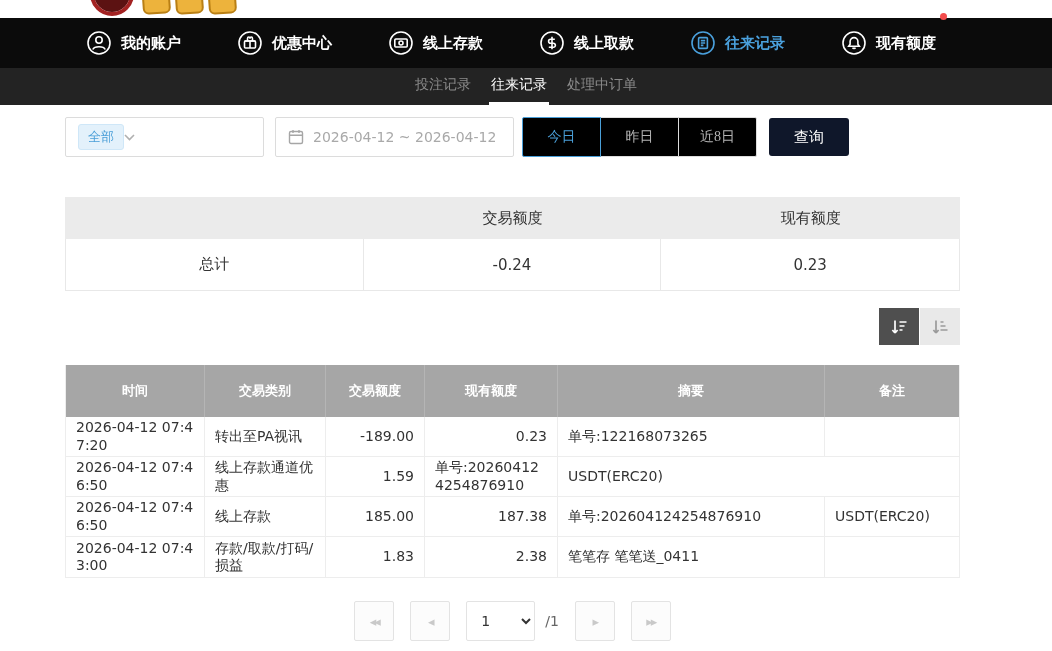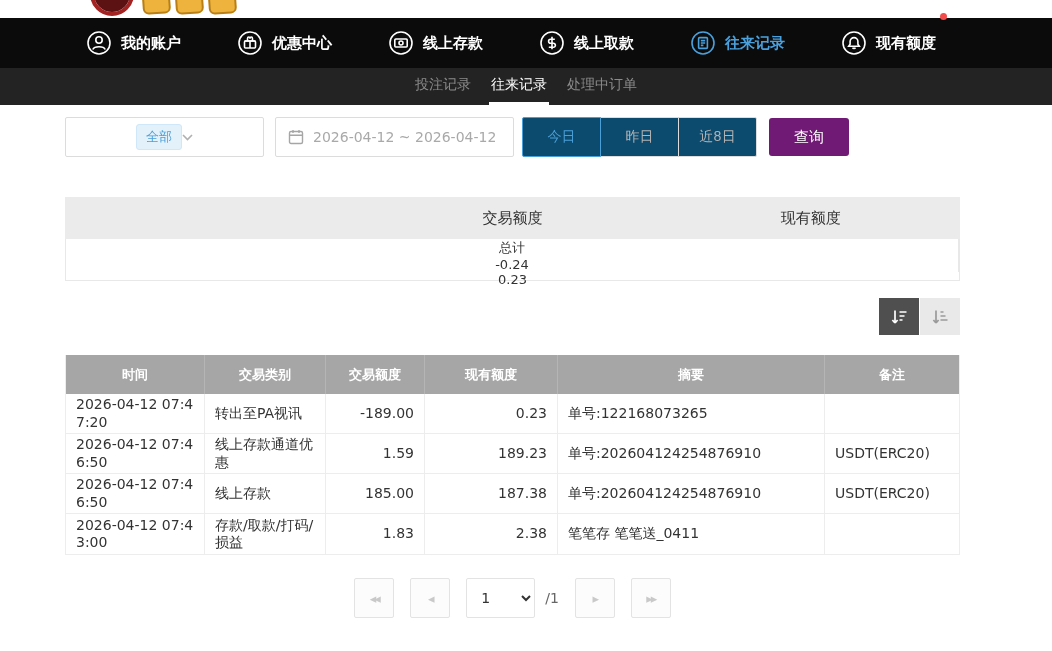--- a/index.html
+++ b/index.html
@@ -23,47 +23,47 @@
 
   
   .sub-nav{height:37px;background:#232323;display:flex;justify-content:center;gap:16px}
   .tab{display:flex;align-items:center;color:#8b8b8b;font-size:14px;padding:0 2px;cursor:pointer;border-bottom:3px solid transparent;white-space:nowrap}
   .tab.active{color:#fff;border-bottom-color:#fff}
 
   .content{margin-left:65px;width:895px}
 
   
   .filter-row{margin-top:12px;display:flex;align-items:center}
-  .type-select{width:199px;height:40px;border:1px solid #dcdcdc;border-radius:2px;display:flex;align-items:center;justify-content:center;padding:0 12px;cursor:pointer;background:#fff}
+  .type-select{width:199px;height:40px;border:1px solid #dcdcdc;border-radius:2px;display:flex;align-items:center;justify-content:flex-start;padding:0 12px;cursor:pointer;background:#fff}
   .type-tag{background:#e3f1fb;border:1px solid #cfe7f8;color:#4a9fd8;font-size:13px;padding:3px 9px;border-radius:3px}
   .date-input{margin-left:11px;width:239px;height:40px;border:1px solid #dcdcdc;border-radius:2px;display:flex;align-items:center;gap:9px;padding:0 12px;color:#a9a9a9;font-size:14px;cursor:pointer;background:#fff;white-space:nowrap}
   .range-group{margin-left:8px;display:flex}
-  .range-btn{width:79px;height:40px;background:#0c4a6e;border:1px solid #ddd;color:#b3b3b3;font-size:14px;cursor:pointer;margin-left:-1px;font-family:Liberation Mono, monospace}
+  .range-btn{width:79px;height:40px;background:#000000;border:1px solid #ddd;color:#b3b3b3;font-size:14px;cursor:pointer;margin-left:-1px;font-family:Liberation Serif, serif}
   .range-btn:first-child{margin-left:0;border-radius:2px 0 0 2px}
   .range-btn:last-child{border-radius:0 2px 2px 0}
   .range-btn.active{border-color:#4a9fd8;color:#4a9fd8;position:relative;z-index:1}
-  .search-btn{margin-left:12px;width:80px;height:38px;background:#701a75;border:none;border-radius:3px;color:#fff;font-size:15px;cursor:pointer;font-family:inherit}
+  .search-btn{margin-left:12px;width:80px;height:38px;background:#0f172a;border:none;border-radius:3px;color:#fff;font-size:15px;cursor:pointer;font-family:inherit}
 
   
   .summary{margin-top:40px}
   .summary-head{display:grid;grid-template-columns:1fr 1fr 1fr;height:42px;background:#ebebeb;align-items:center;text-align:center;font-size:15px;color:#333}
-  .summary-row{display:grid;grid-template-columns:1fr;height:42px;border:1px solid #e8e8e8;border-top:none;font-size:13px;color:#333}
+  .summary-row{display:grid;grid-template-columns:1fr 1fr 1fr;height:52px;border:1px solid #e8e8e8;border-top:none;font-size:15px;color:#333}
   .summary-row>div{display:flex;align-items:center;justify-content:center;border-right:1px solid #e8e8e8}
   .summary-row>div:last-child{border-right:none}
   .summary-total{font-weight:500}
 
   
   .sort-row{margin-top:17px;display:flex;justify-content:flex-end;gap:1px}
   .sort-btn{width:40px;height:37px;display:flex;align-items:center;justify-content:center;border:none;cursor:pointer}
   .sort-btn.dark{background:#4f4f4f}
   .sort-btn.light{background:#e9e9e9}
 
   
   .data-table{margin-top:20px;border:1px solid #ededed;border-top:none}
-  .dt-head{display:grid;grid-template-columns:139px 121px 99px 133px 267px 134px;background:#a6a6a6;height:39px}
+  .dt-head{display:grid;grid-template-columns:139px 121px 99px 133px 267px 134px;background:#a6a6a6;height:52px}
   .dt-head>div{display:flex;align-items:center;justify-content:center;color:#fff;font-size:13px;font-weight:bold;border-right:1px solid #b5b5b5}
   .dt-head>div:last-child{border-right:none}
   .dt-row{display:grid;grid-template-columns:139px 121px 99px 133px 267px 134px;min-height:40px;border-bottom:1px solid #ededed;font-size:14px;color:#333}
   .dt-row:last-child{border-bottom:none}
   .dt-row>div{display:flex;align-items:center;padding:2px 10px;border-right:1px solid #ededed;line-height:1.25;word-break:break-all}
   .dt-row>div:last-child{border-right:none}
   .ar{justify-content:flex-end;text-align:center}
 
   
   .pagination{margin-top:23px;display:flex;justify-content:center;align-items:center;gap:16px}
@@ -208,21 +208,20 @@
       <div>转出至PA视讯</div>
       <div class="ar">-189.00</div>
       <div class="ar">0.23</div>
       <div>单号:122168073265</div>
       <div></div>
     </div>
     <div class="dt-row">
       <div>2026-04-12 07:46:50</div>
       <div>线上存款通道优惠</div>
       <div class="ar">1.59</div>
-      <div class="ar">189.23</div>
       <div>单号:202604124254876910</div>
       <div>USDT(ERC20)</div>
     </div>
     <div class="dt-row">
       <div>2026-04-12 07:46:50</div>
       <div>线上存款</div>
       <div class="ar">185.00</div>
       <div class="ar">187.38</div>
       <div>单号:202604124254876910</div>
       <div>USDT(ERC20)</div>

